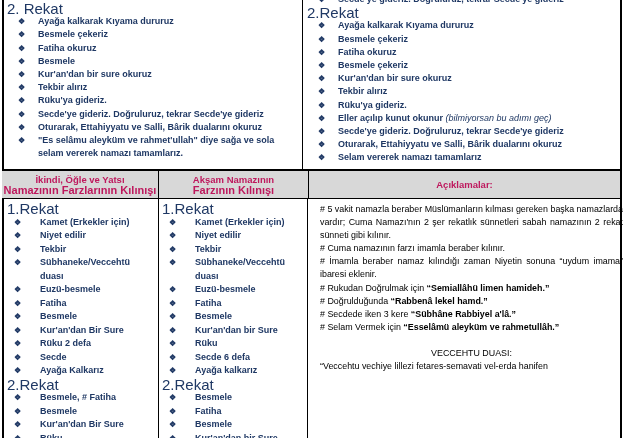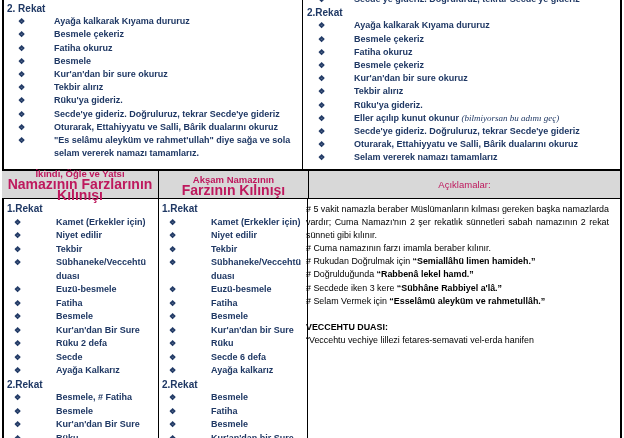--- a/index.html
+++ b/index.html
@@ -12,52 +12,52 @@
   .outer-left{left:2px;top:0;width:2px;height:438px;}
   .outer-right{left:620px;top:0;width:2px;height:438px;}
   .top-mid{left:302px;top:0;width:1px;height:169px;}
   .bot-v1{left:158px;top:169px;width:1px;height:269px;}
   .bot-v2{left:307px;top:169px;width:1px;height:269px;}
 
   
   .top-left{position:absolute;left:7px;top:2px;width:293px;}
   .top-right{position:absolute;left:307px;top:-7px;width:311px;}
 
-  .sec-heading{font-weight:bold;font-size:10px;line-height:13.2px;color:#1F3864;}
+  .sec-heading{font-weight:normal;font-size:15px;line-height:13.2px;color:#1F3864;}
   .li{display:flex;font-size:9px;line-height:13.2px;font-weight:bold;color:#1F3864;}
   .li .bullet{flex:0 0 20px;padding-left:11px;font-size:8px;line-height:13.2px;}
-  .li .txt{flex:1;margin-left:16px;}
-  .li .txt em{font-weight:normal;font-style:italic;font-family:Liberation Serif, serif;}
+  .li .txt{flex:1;}
+  .li .txt em{font-weight:normal;font-style:italic;}
 
   
   .hdr{
     position:absolute;left:2px;top:169px;width:618px;height:30px;background:#D8D8D8;
     border-top:2px solid #000;border-bottom:1px solid #000;box-sizing:border-box;
     display:flex;color:#be185d;
   }
   .hdr .cell{display:flex;flex-direction:column;justify-content:center;align-items:center;text-align:center;}
   .hdr .c1{width:156px;}
   .hdr .c2{width:149px;justify-content:center;}
   .hdr .c3{flex:1;}
   .hdr .l1{font-weight:bold;font-size:9.5px;line-height:11px;}
-  .hdr .l2{font-weight:bold;font-size:14px;line-height:11px;}
-  .hdr .single{font-weight:normal;font-size:9.5px;}
+  .hdr .l2{font-weight:bold;font-size:11px;line-height:11px;}
+  .hdr .single{font-weight:bold;font-size:9.5px;}
 
   
   .col-ikindi{position:absolute;left:7px;top:202px;width:149px;}
   .col-aksam{position:absolute;left:162px;top:202px;width:143px;}
   .col-ikindi .li,.col-aksam .li{line-height:13.5px;}
   .col-ikindi .sec-heading,.col-aksam .sec-heading{line-height:13.5px;}
   .col-ikindi .li .bullet,.col-aksam .li .bullet{flex:0 0 26px;padding-left:7px;}
 
-  .col-acik{position:absolute;left:306px;top:203px;width:303px;color:#000;}
+  .col-acik{position:absolute;left:320px;top:203px;width:303px;color:#000;}
   .col-acik p{margin:0;font-size:8.9px;line-height:13.1px;text-align:justify;color:#000;}
   .col-acik p .b{font-weight:bold;}
   .col-acik p.italic{font-style:italic;}
-  .col-acik p.bold{font-weight:bold;text-align:left;}
+  .col-acik p.bold{font-weight:normal;text-align:center;}
   .col-acik .sp{height:13px;}
 </style>
 </head>
 <body>
 
 <div class="page">
 
   <div class="vline outer-left"></div>
   <div class="vline outer-right"></div>
   <div class="vline top-mid"></div>
@@ -299,20 +299,21 @@
         <span class="txt">Besmele</span>
       </div>
       <div class="li">
         <span class="bullet">❖</span>
         <span class="txt">Kur'an'dan bir Sure</span>
       </div>
     </div>
   <div class="col-acik">
       <p><span># 5 vakit namazla beraber Müslümanların kılması gereken başka namazlarda vardır; Cuma Namazı'nın 2 şer rekatlık sünnetleri sabah namazının 2 rekat sünneti gibi kılınır.</span></p>
       <p><span># Cuma namazının farzı imamla beraber kılınır.</span></p>
+      <p><span># İmamla beraber namaz kılındığı zaman Niyetin sonuna “uydum imama” ibaresi eklenir.</span></p>
       <p><span># Rukudan Doğrulmak için </span><span class="b">“Semiallâhü limen hamideh.”</span></p>
       <p><span># Doğrulduğunda </span><span class="b">“Rabbenâ lekel hamd.”</span></p>
       <p><span># Secdede iken 3 kere </span><span class="b">“Sübhâne Rabbiyel a'lâ.”</span></p>
       <p><span># Selam Vermek için </span><span class="b">“Esselâmü aleyküm ve rahmetullâh.”</span></p>
       <div class="sp"></div>
       <p class="bold"><span>VECCEHTU DUASI:</span></p>
       <p><span>“Veccehtu vechiye lillezi fetares-semavati vel-erda hanifen</span></p>
     </div>
 
 </div>

